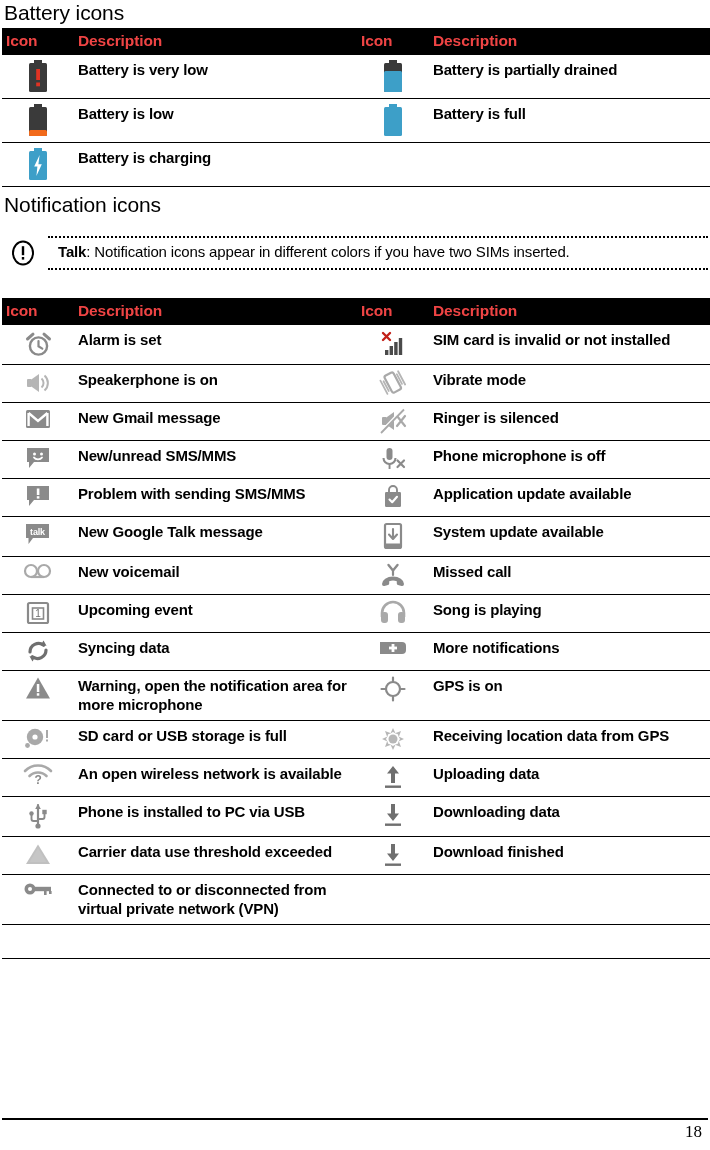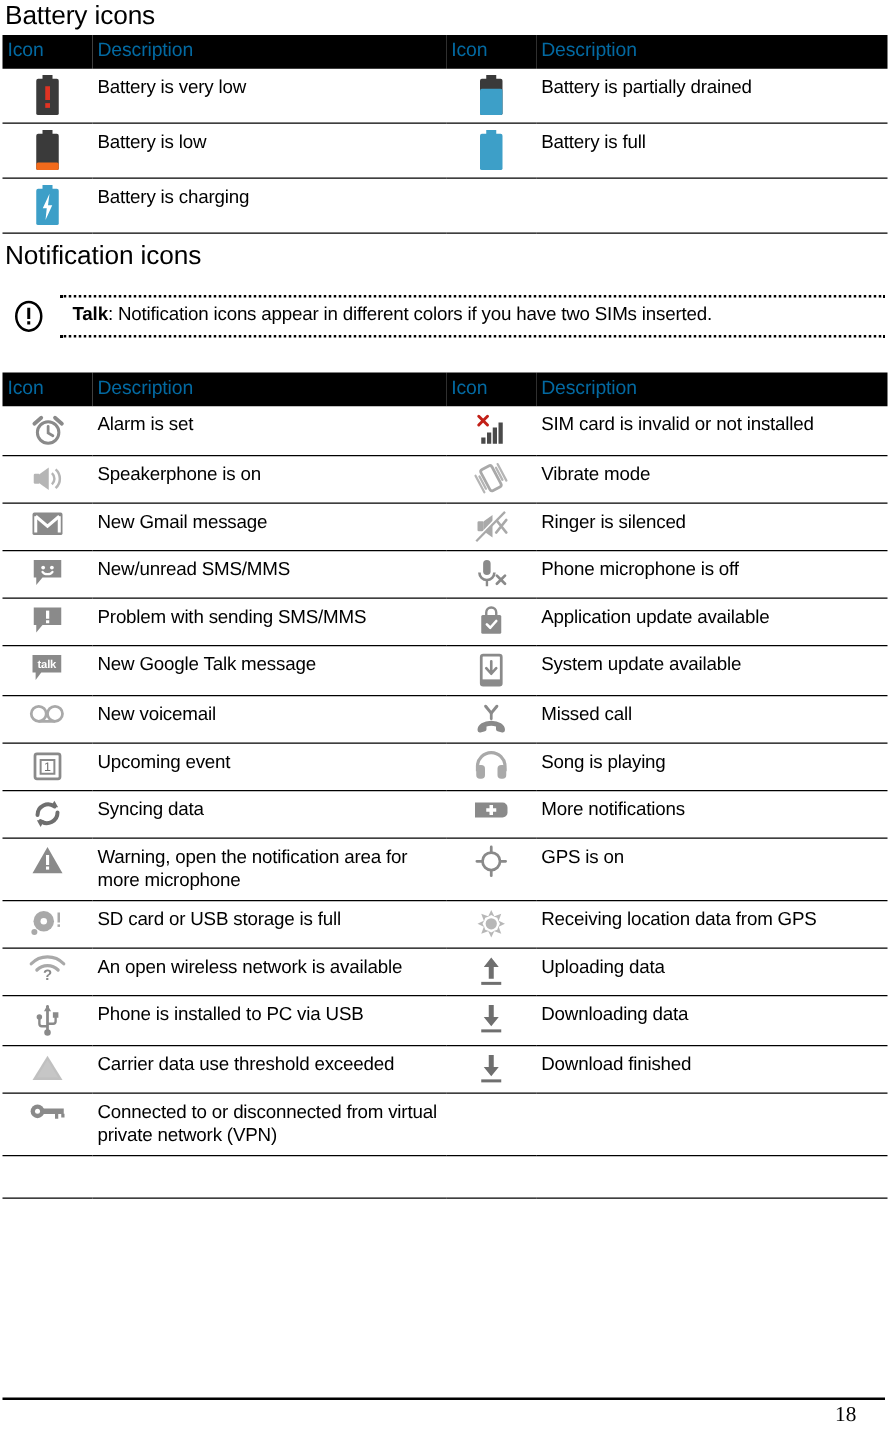--- a/index.html
+++ b/index.html
@@ -39,23 +39,23 @@
 
   
   table.icon-table {
     width: 706px;
     border-collapse: collapse;
     table-layout: fixed;
     margin: 0;
   }
   table.icon-table thead th {
     background: #000000;
-    color: #0369a1;
+    color: #ef4444;
     font-size: 15.5px;
-    font-weight: normal;
+    font-weight: bold;
     text-align: left;
     padding: 4px 0 5px 4px;
     letter-spacing: -0.1px;
     height: 25px;
     vertical-align: middle;
   }
   table.icon-table td {
     border-bottom: 1.6px solid #000000;
     vertical-align: top;
     padding: 5px 4px 6px 4px;
@@ -64,20 +64,21 @@
     letter-spacing: -0.15px;
   }
   td.icon-cell {
     text-align: center;
     padding-left: 6px;
     padding-top: 5px;
   }
   td.desc-cell {
     padding-left: 2px;
     padding-top: 6px;
+    font-weight: bold;
   }
   
   col.c-icon  { width: 72px; }
   col.c-desc  { width: 283px; }
   td.blank { border-bottom: 1.6px solid #000000; }
 
   
   .note-block {
     position: relative;
     margin: 2px 0 6px 0;
@@ -103,21 +104,21 @@
     line-height: 1.35;
     padding: 4px 0 2px 10px;
     letter-spacing: -0.15px;
   }
   .note-text b { font-weight: bold; }
 
   
   .footer {
     position: absolute;
     left: 2px;
-    right: 19px;
+    right: 2px;
     bottom: 8px;
     margin-top: 44px;
   }
   .footer-rule {
     border-top: 2.2px solid #000000;
     width: 706px;
   }
   .footer-page {
     text-align: right;
     font-size: 17px;

